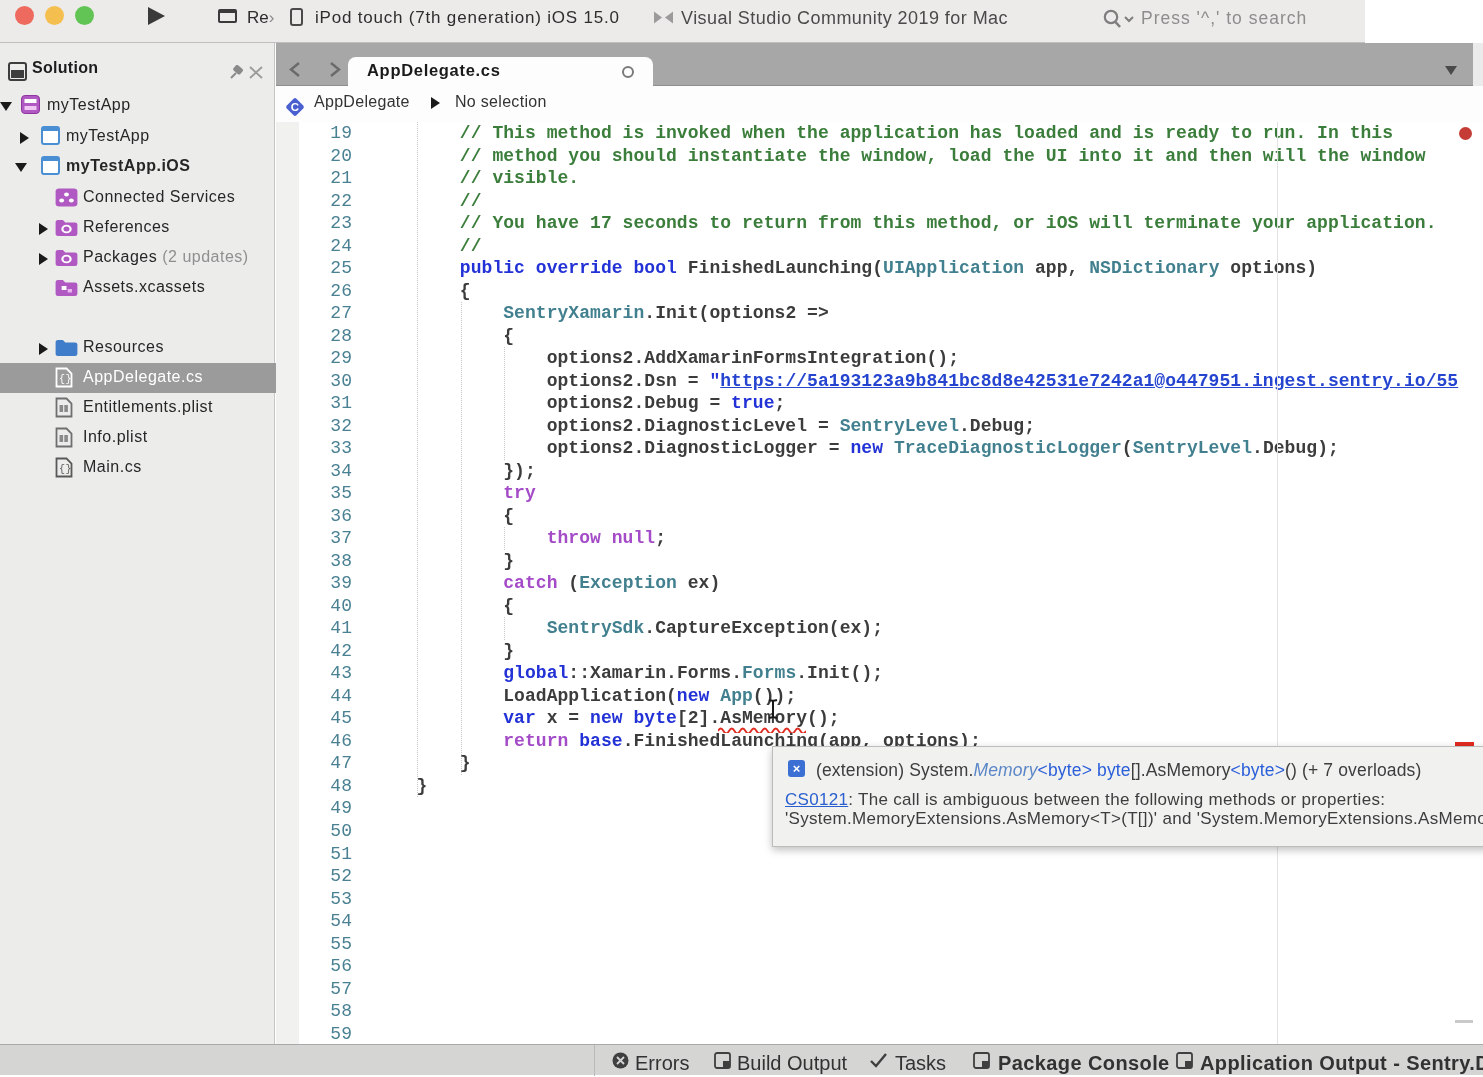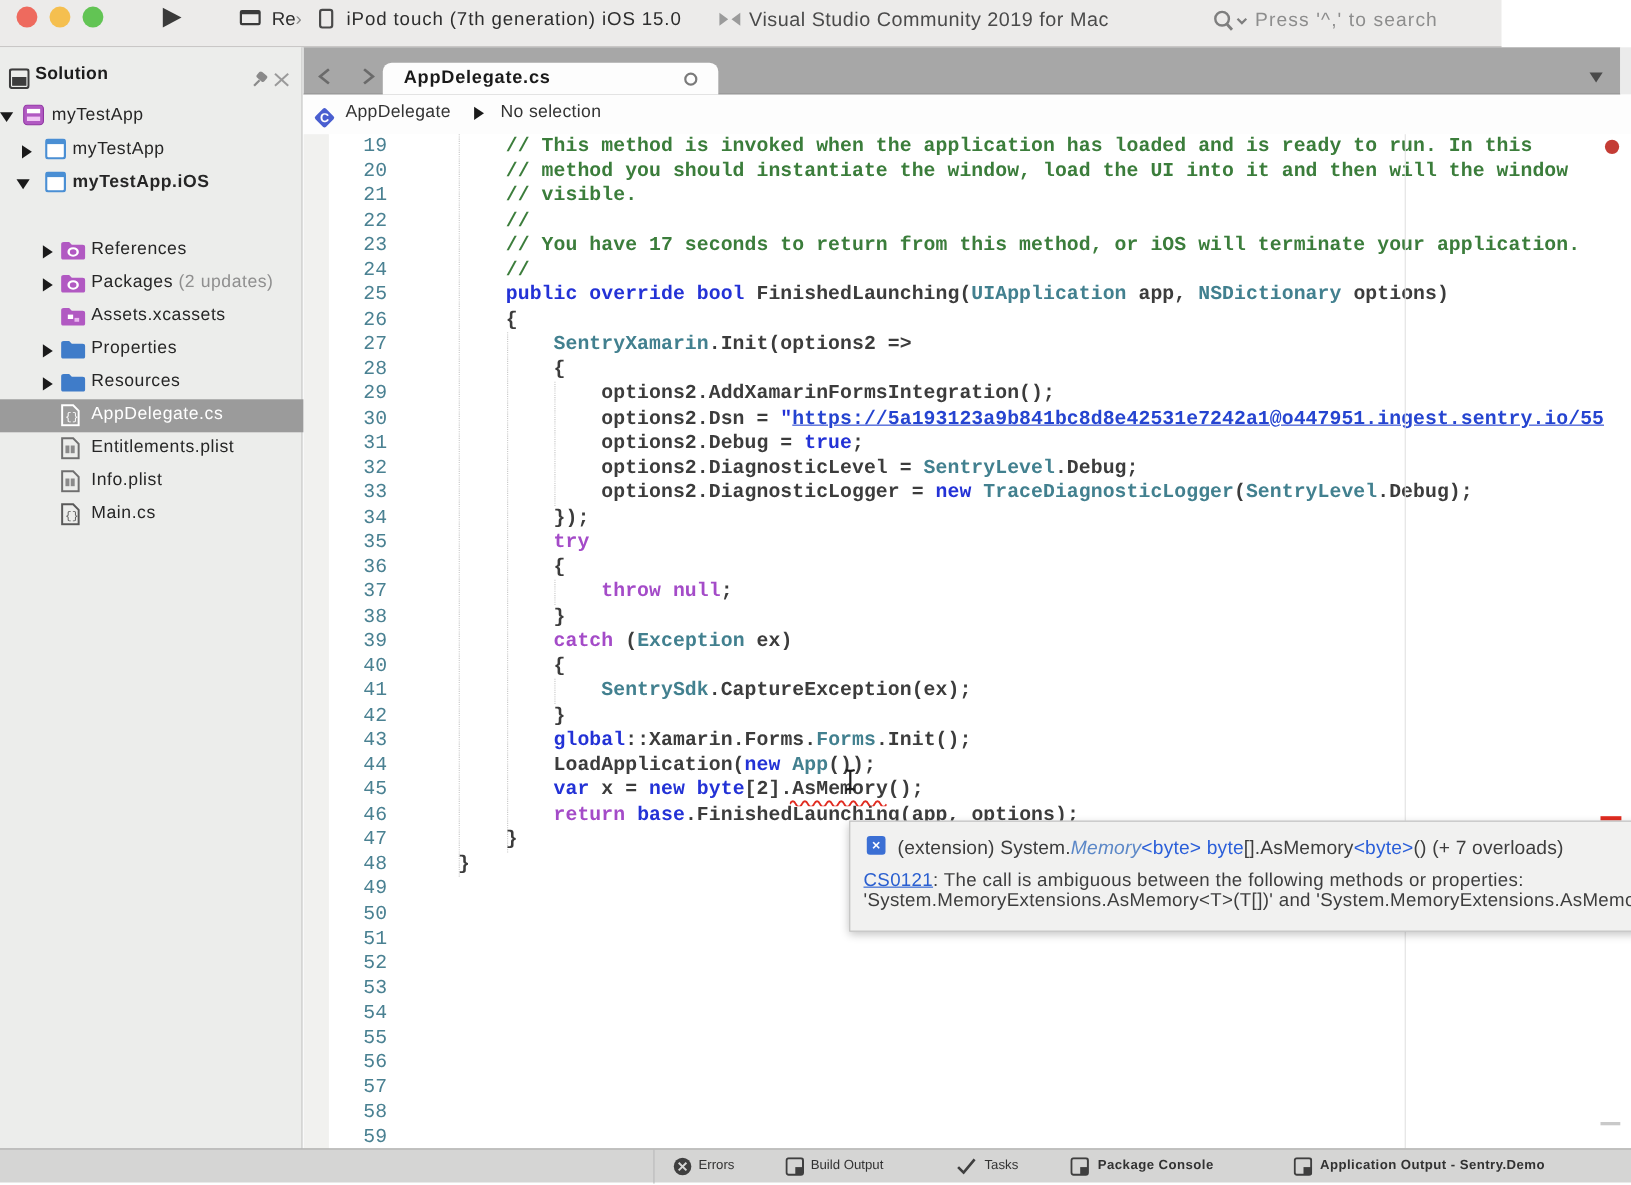--- a/index.html
+++ b/index.html
@@ -44,21 +44,21 @@
   .t { color:#42808f; }  
   .lk { color:#2544d0; text-decoration:underline; }
   .guide { position:absolute; width:0; border-left:1.5px dotted #c6c6c6; }
   #ruler { left:1277px; top:122px; width:1px; height:922px; background:#e2e2e2; }
   
   #tip { left:772px; top:746px; width:720px; height:101px; background:#f1f1f0;
     border:1px solid #bdbdbc; box-shadow:0 3px 8px rgba(0,0,0,0.25); font-size:15.5px;
     color:#3d3d3d; }
   
   #botbar { left:0; top:1044px; width:1483px; height:31px; background:#d5d5d4;
-    border-top:1px solid #a9a9a8; font-size:12px; color:#323232; }
+    border-top:1px solid #a9a9a8; font-size:20px; color:#323232; }
   #botbar span { position:absolute; top:7px; white-space:nowrap; }
 </style>
 </head>
 <body>
 
 <div class="abs" id="toolbar">
   <div class="abs tl" style="left:15px; background:#ee6a5e;"></div>
   <div class="abs tl" style="left:45px; background:#f5bf4f;"></div>
   <div class="abs tl" style="left:75px; background:#62c454;"></div>
   <div class="abs" style="left:148px; top:7px; width:0; height:0; border-top:9px solid transparent; border-bottom:9px solid transparent; border-left:17px solid #3a3a3a;"></div>
@@ -117,20 +117,29 @@
     <span class="lbl" style="left:66px;">myTestApp</span>
   </div>
   <div class="row" style="top:109px;">
     <div class="tri down" style="left:15px; top:11px;"></div>
     <svg class="abs" style="left:41px; top:4px;" width="19" height="19" viewBox="0 0 19 19">
       <rect x="1" y="1" width="17" height="17" rx="2" fill="#fff" stroke="#4a8fd4" stroke-width="2"></rect>
       <rect x="1" y="1" width="17" height="4" fill="#4a8fd4"></rect>
     </svg>
     <span class="lbl" style="left:66px; font-weight:bold;">myTestApp.iOS</span>
   </div>
+  <div class="row" style="top:140px;">
+    <svg class="abs" style="left:55px; top:5px;" width="23" height="19" viewBox="0 0 19 19" preserveAspectRatio="none">
+      <rect x="0.5" y="0.5" width="18" height="18" rx="3" fill="#b159c2"></rect>
+      <circle cx="9.5" cy="6.5" r="2" fill="#fff"></circle>
+        <circle cx="5.5" cy="12.5" r="2" fill="#fff"></circle>
+        <circle cx="13.5" cy="12.5" r="2" fill="#fff"></circle>
+    </svg>
+    <span class="lbl" style="left:83px;">Connected Services</span>
+  </div>
   <div class="row" style="top:170px;">
     <div class="tri right" style="left:39px; top:10px;"></div>
     <svg class="abs" style="left:55px; top:5px;" width="23" height="19" viewBox="0 0 19 19" preserveAspectRatio="none">
       <path d="M0.5 4 a2 2 0 0 1 2-2 h4 l2 2.5 h8 a2 2 0 0 1 2 2 V16 a2 2 0 0 1 -2 2 h-14 a2 2 0 0 1 -2 -2 Z" fill="#b159c2"></path>
       <circle cx="9.5" cy="11" r="3.4" fill="none" stroke="#fff" stroke-width="1.8"></circle>
     </svg>
     <span class="lbl" style="left:83px;">References</span>
   </div>
   <div class="row" style="top:200px;">
     <div class="tri right" style="left:39px; top:10px;"></div>
@@ -140,27 +149,20 @@
     </svg>
     <span class="lbl" style="left:83px;">Packages <span style="color:#8f8f8f;">(2 updates)</span></span>
   </div>
   <div class="row" style="top:230px;">
     <svg class="abs" style="left:55px; top:5px;" width="23" height="19" viewBox="0 0 19 19" preserveAspectRatio="none">
       <path d="M0.5 4 a2 2 0 0 1 2-2 h4 l2 2.5 h8 a2 2 0 0 1 2 2 V16 a2 2 0 0 1 -2 2 h-14 a2 2 0 0 1 -2 -2 Z" fill="#b159c2"></path>
       <rect x="5.5" y="8" width="4" height="4" fill="#fff"></rect>
         <rect x="10.5" y="11" width="3.5" height="3.5" fill="#e9b6ef"></rect>
     </svg>
     <span class="lbl" style="left:83px;">Assets.xcassets</span>
-  </div>
-  <div class="row" style="top:260px;">
-    <div class="tri right" style="left:39px; top:10px;"></div>
-    <svg class="abs" style="left:55px; top:5px;" width="23" height="19" viewBox="0 0 19 19" preserveAspectRatio="none">
-      <path d="M0.5 4 a2 2 0 0 1 2-2 h4 l2 2.5 h8 a2 2 0 0 1 2 2 V16 a2 2 0 0 1 -2 2 h-14 a2 2 0 0 1 -2 -2 Z" fill="#3f7cc9"></path>
-    </svg>
-    <span class="lbl" style="left:83px;">Properties</span>
   </div>
   <div class="row" style="top:290px;">
     <div class="tri right" style="left:39px; top:10px;"></div>
     <svg class="abs" style="left:55px; top:5px;" width="23" height="19" viewBox="0 0 19 19" preserveAspectRatio="none">
       <path d="M0.5 4 a2 2 0 0 1 2-2 h4 l2 2.5 h8 a2 2 0 0 1 2 2 V16 a2 2 0 0 1 -2 2 h-14 a2 2 0 0 1 -2 -2 Z" fill="#3f7cc9"></path>
     </svg>
     <span class="lbl" style="left:83px;">Resources</span>
   </div>
   <div class="row sel" style="top:320px;">
     <svg class="abs" style="left:55px; top:4px;" width="18" height="21" viewBox="0 0 18 21">

